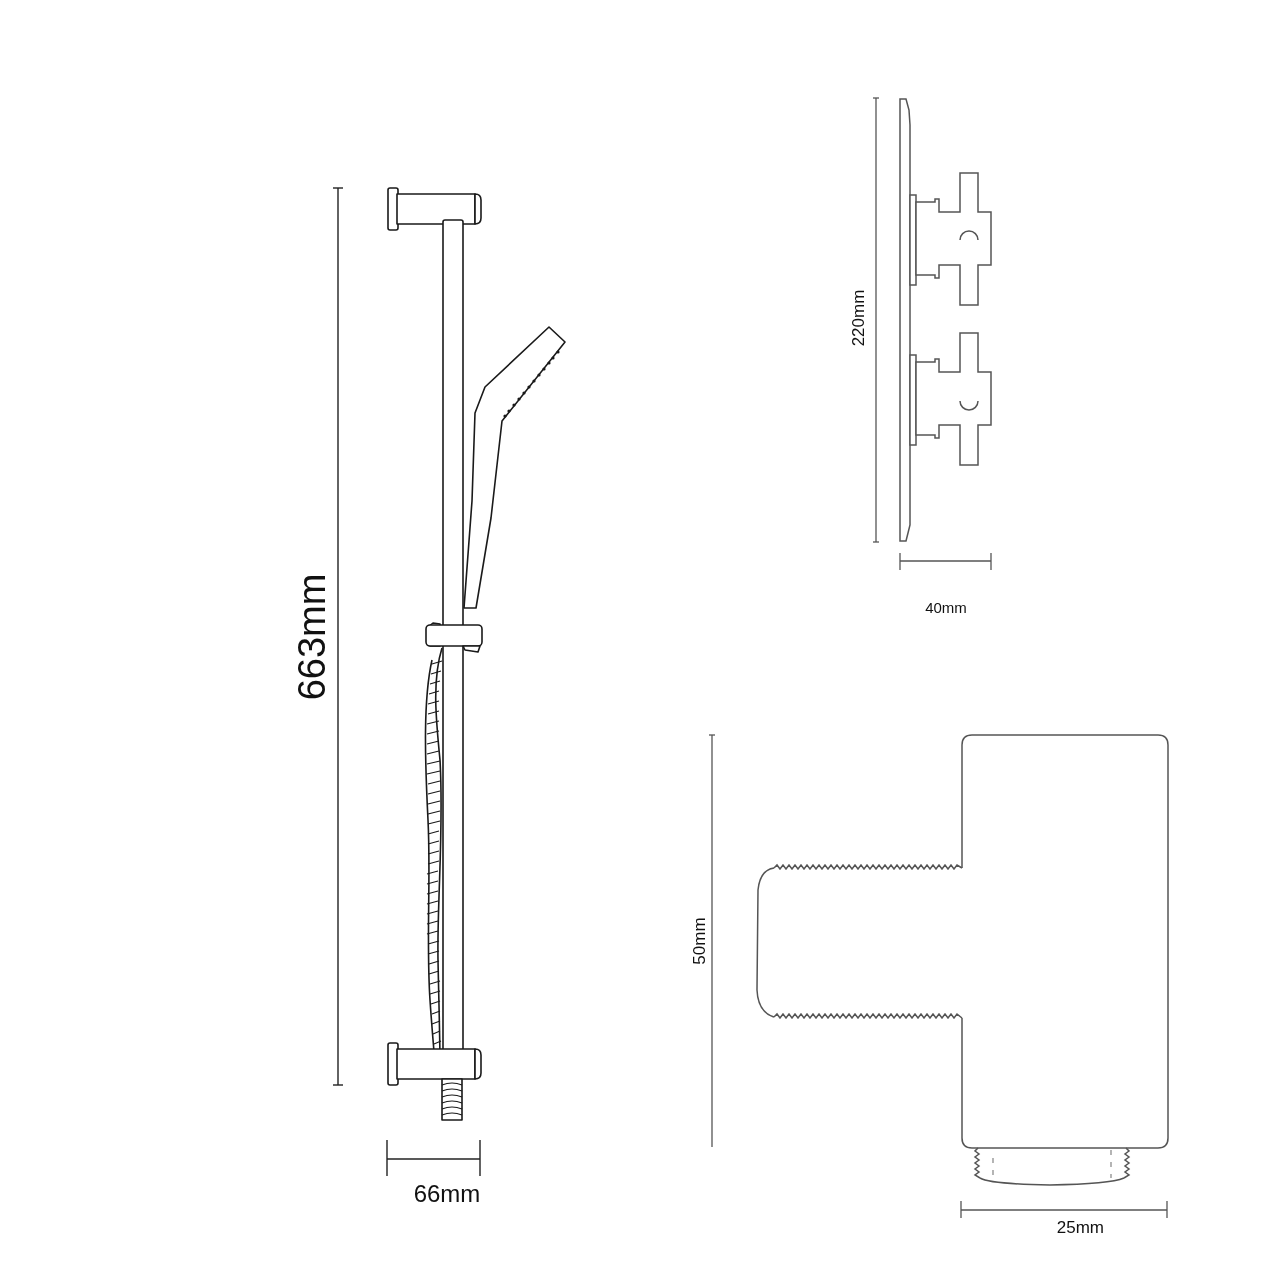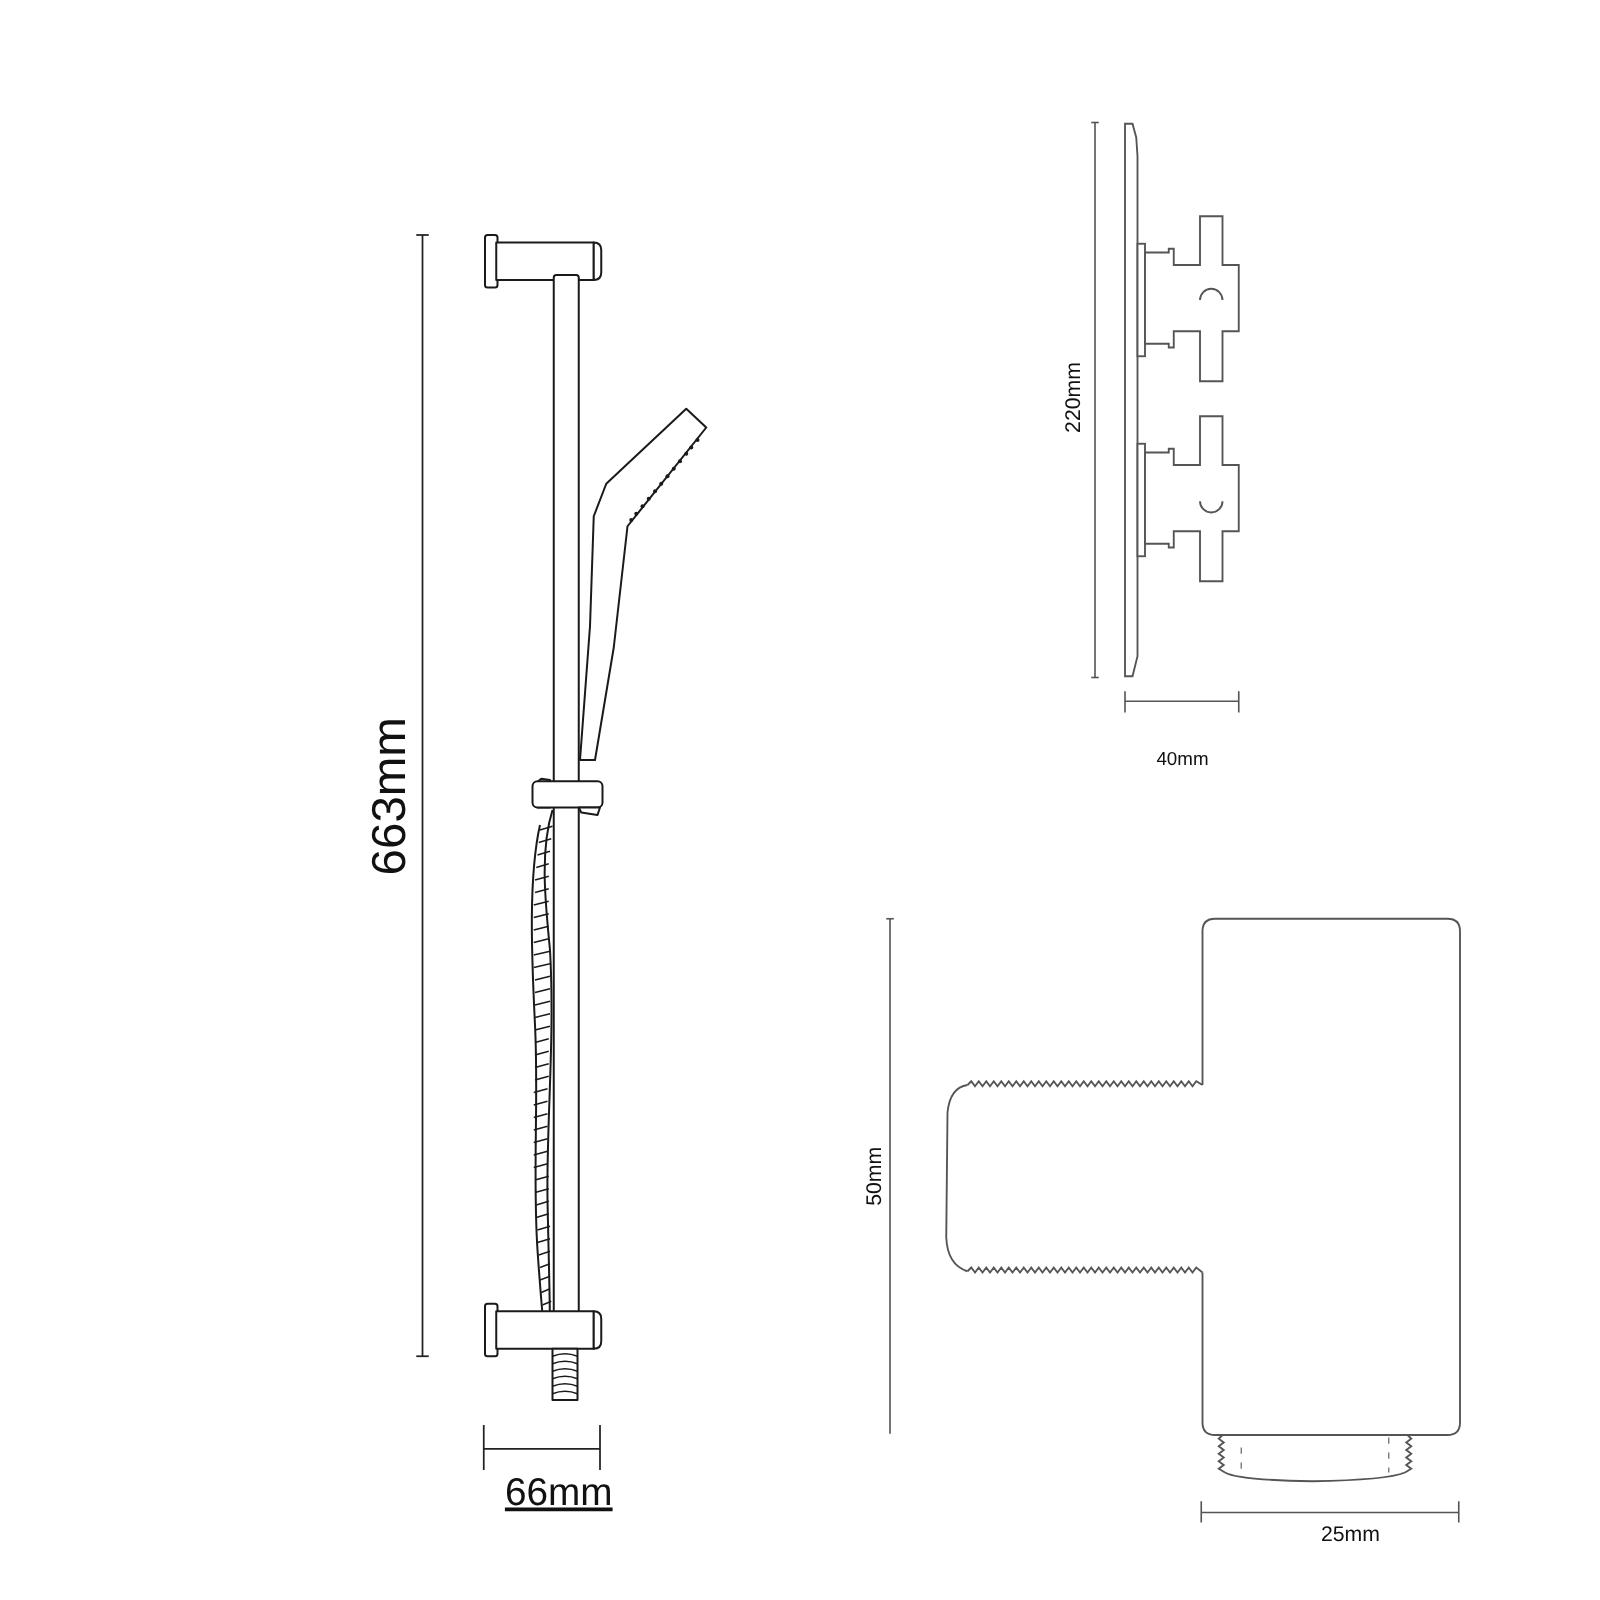--- a/index.html
+++ b/index.html
@@ -190,21 +190,21 @@
     <g>
       <line class="dim-gray" x1="961" y1="1201" x2="961" y2="1218"></line>
       <line class="dim-gray" x1="1167" y1="1201" x2="1167" y2="1218"></line>
       <line class="dim-gray" x1="961" y1="1210" x2="1167" y2="1210"></line>
     </g>
   </g>
 </svg>
 
 <div class="label vert" style="left:222px; top:617px; width:180px; height:40px; font-size:38px; line-height:40px; text-align:center;">663mm</div>
 
-<div class="label" style="left:372px; top:1174px; width:150px; font-size:31px; line-height:40px; text-align:center;text-decoration:underline;">66mm</div>
+<div class="label" style="left:372px; top:1174px; width:150px; font-size:24px; line-height:40px; text-align:center;">66mm</div>
 
 <div class="label vert" style="left:814px; top:308px; width:90px; height:20px; font-size:17px; line-height:20px; text-align:center;">220mm</div>
 
 <div class="label" style="left:900px; top:570px; width:92px; font-size:15px; line-height:20px; text-align:center;margin-top:28px;">40mm</div>
 
 <div class="label vert" style="left:660px; top:931px; width:80px; height:20px; font-size:17px; line-height:20px; text-align:center;">50mm</div>
 
 <div class="label" style="left:1024px; top:1218px; width:80px; font-size:17px; line-height:20px; text-align:right;">25mm</div>
 
 </body></html>

